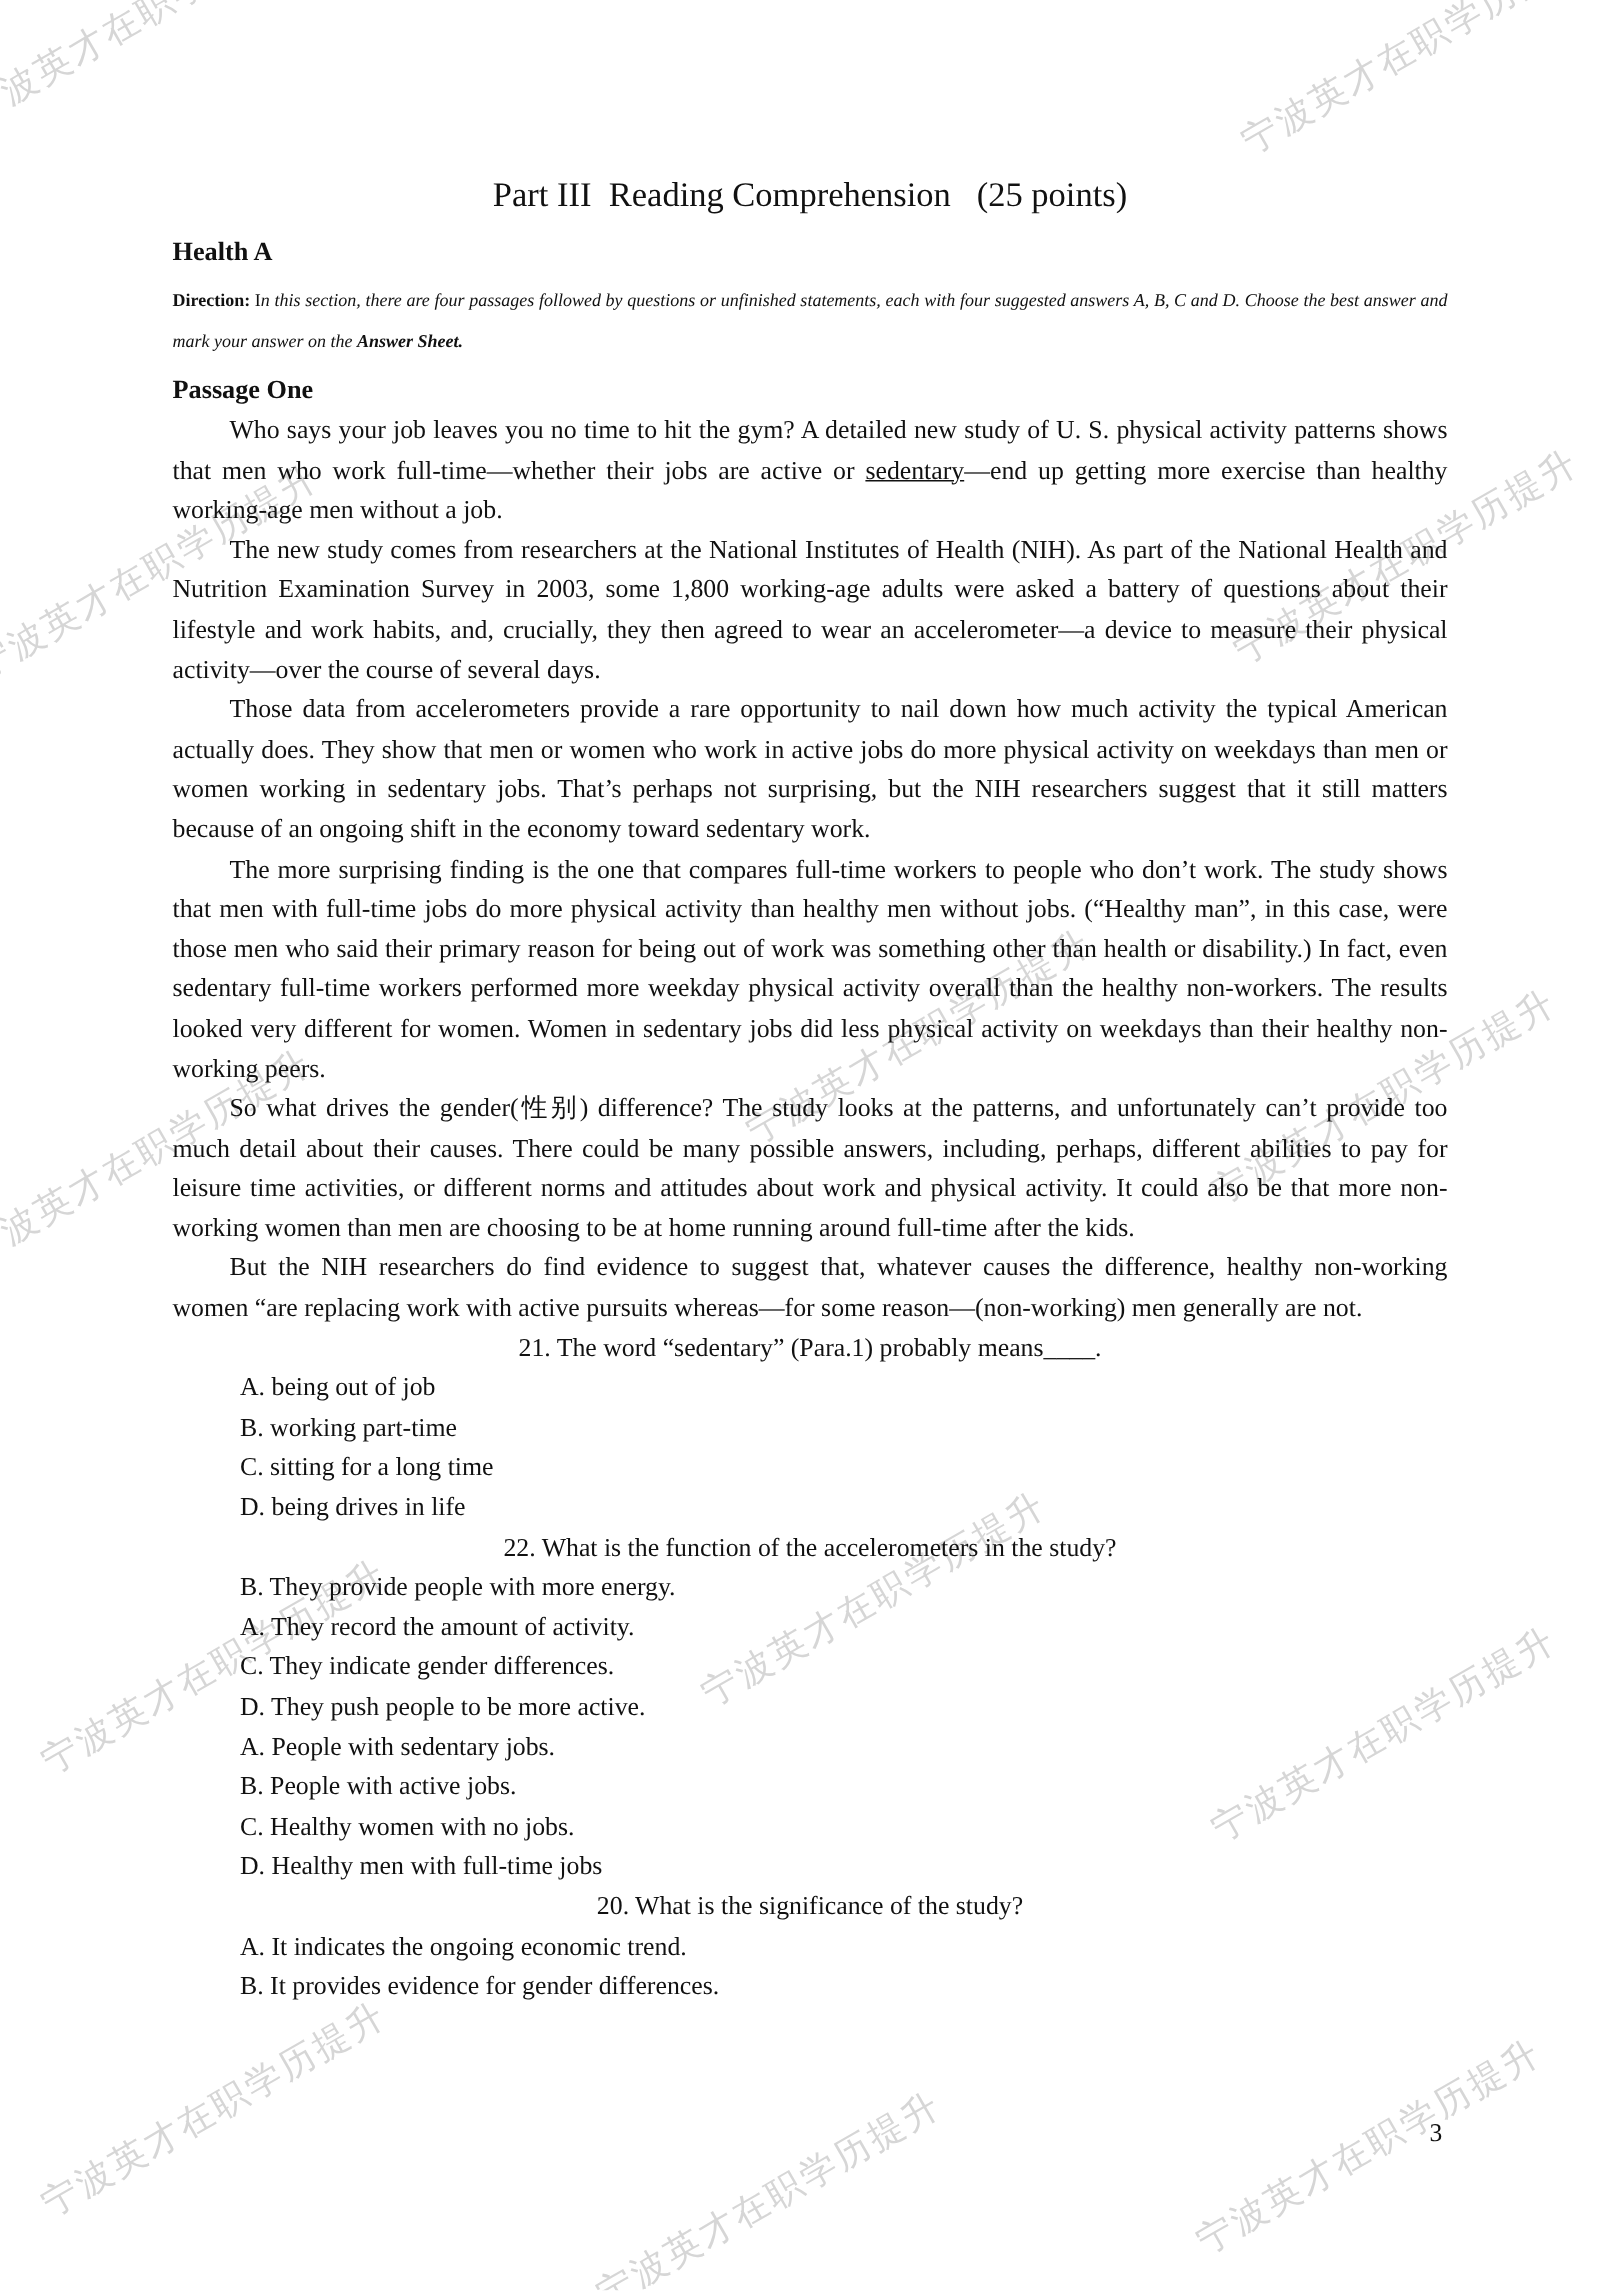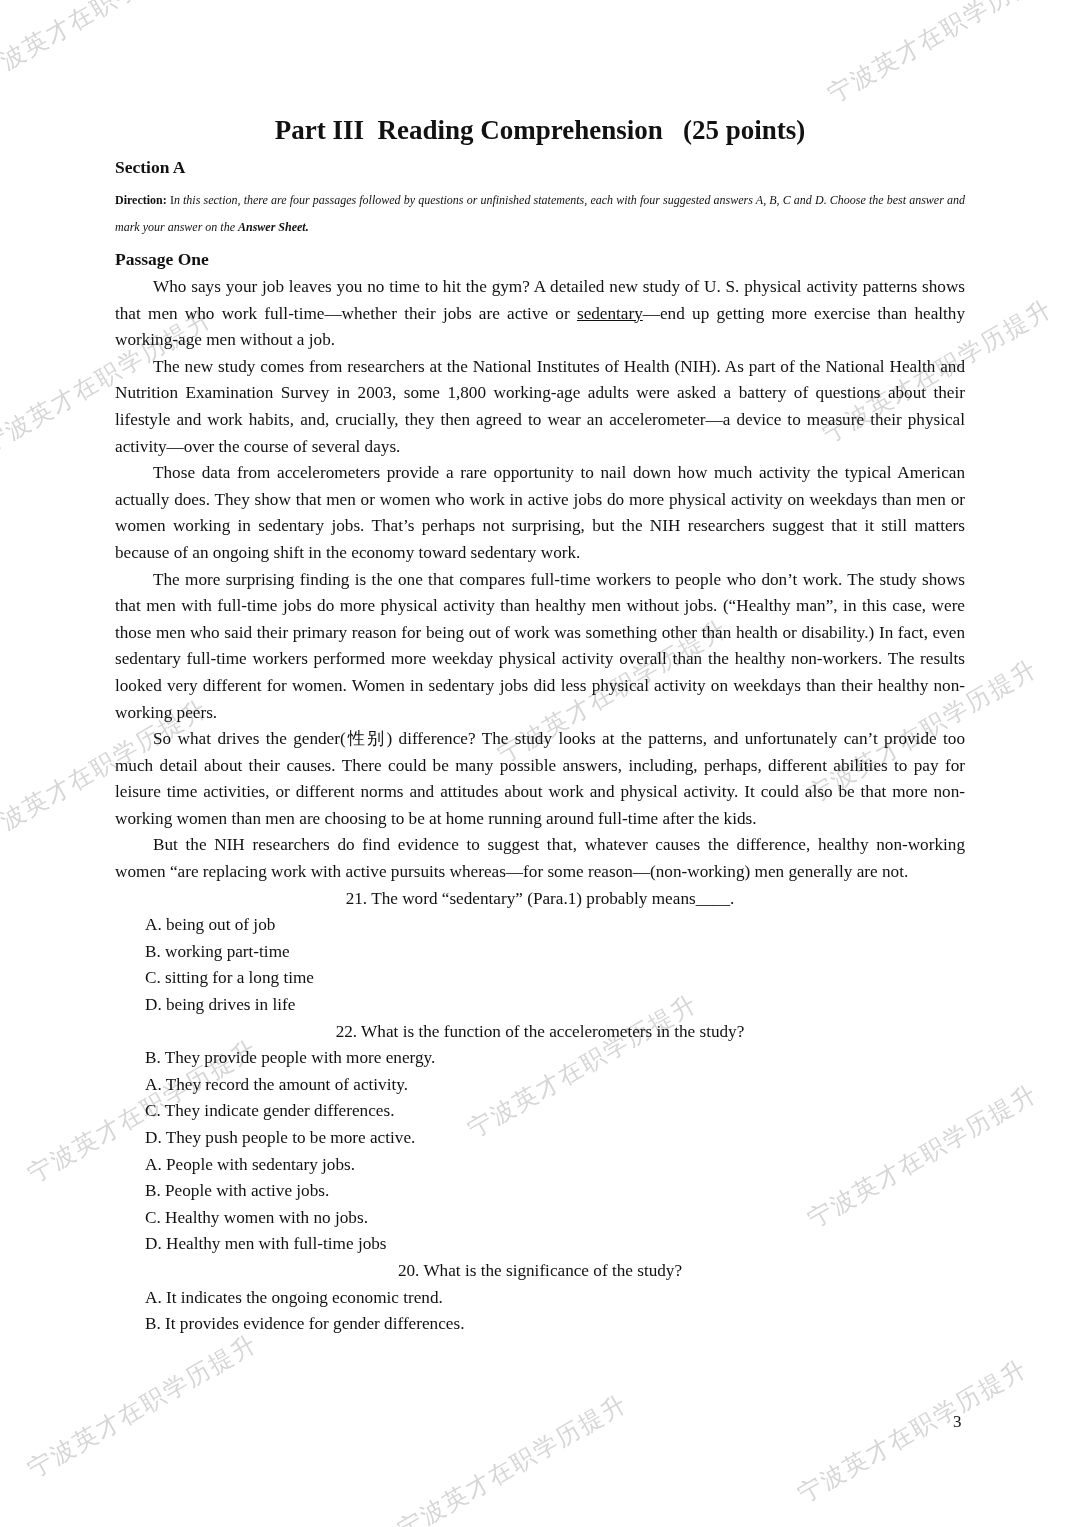--- a/index.html
+++ b/index.html
@@ -27,22 +27,22 @@
   }
   .content {
     position: absolute;
     z-index: 1;
     left: 115px;
     top: 116px;
     width: 850px;
   }
   .title {
     text-align: center;
-    font-weight: bold;
-    font-size: 27px;
+    font-weight: normal;
+    font-size: 23px;
     line-height: 28px;
     margin: 0 0 10px 0;
     white-space: pre-wrap;
   }
   .section-label {
     font-weight: bold;
     font-size: 17.5px;
     line-height: 27px;
     margin: 0 0 6px 0;
   }
@@ -68,21 +68,21 @@
   .questions { margin-top: 0; }
   .q-line {
     font-size: 17.2px;
     line-height: 26.6px;
     text-align: center;
     margin: 0;
   }
   .q-opt {
     font-size: 17.2px;
     line-height: 26.6px;
-    margin-left: 30px;
+    margin-left: 45px;
   }
   .bold { font-weight: bold; }
   .italic { font-style: italic; }
   .bold-underline { font-weight: normal; text-decoration: underline; }
   .page-number {
     position: absolute;
     z-index: 1;
     left: 953px;
     top: 1412px;
     font-size: 17px;
@@ -106,21 +106,21 @@
   <div class="wm" style="left:30px; top:1160px;">宁波英才在职学历提升</div>
   <div class="wm" style="left:810px; top:1205px;">宁波英才在职学历提升</div>
   <div class="wm" style="left:30px; top:1455px;">宁波英才在职学历提升</div>
   <div class="wm" style="left:400px; top:1515px;">宁波英才在职学历提升</div>
   <div class="wm" style="left:800px; top:1480px;">宁波英才在职学历提升</div>
 
   <div class="content">
 
     <h1 class="title">Part III  Reading Comprehension   (25 points)</h1>
 
-    <div class="section-label">Section A</div>
+    <div class="section-label">Health A</div>
 
     <p class="direction"><span class="bold">Direction:</span> <span>I</span><span class="italic">n this section, there are four passages followed by questions or unfinished statements, each with four suggested answers A, B, C and D. Choose the best answer and mark your answer on the </span><span class="bold italic">Answer Sheet.</span></p>
 
     <div class="passage-label">Passage One</div>
 
     <p class="para"><span>Who says your job leaves you no time to hit the gym? A detailed new study of U. S. physical activity patterns shows that men who work full-time—whether their jobs are active or </span><span class="bold-underline">sedentary</span><span>—end up getting more exercise than healthy working-age men without a job.</span></p>
 
     <p class="para">The new study comes from researchers at the National Institutes of Health (NIH). As part of the National Health and Nutrition Examination Survey in 2003, some 1,800 working-age adults were asked a battery of questions about their lifestyle and work habits, and, crucially, they then agreed to wear an accelerometer—a device to measure their physical activity—over the course of several days.</p>
     <p class="para">Those data from accelerometers provide a rare opportunity to nail down how much activity the typical American actually does. They show that men or women who work in active jobs do more physical activity on weekdays than men or women working in sedentary jobs. That’s perhaps not surprising, but the NIH researchers suggest that it still matters because of an ongoing shift in the economy toward sedentary work.</p>
     <p class="para">The more surprising finding is the one that compares full-time workers to people who don’t work. The study shows that men with full-time jobs do more physical activity than healthy men without jobs. (“Healthy man”, in this case, were those men who said their primary reason for being out of work was something other than health or disability.) In fact, even sedentary full-time workers performed more weekday physical activity overall than the healthy non-workers. The results looked very different for women. Women in sedentary jobs did less physical activity on weekdays than their healthy non-working peers.</p>

